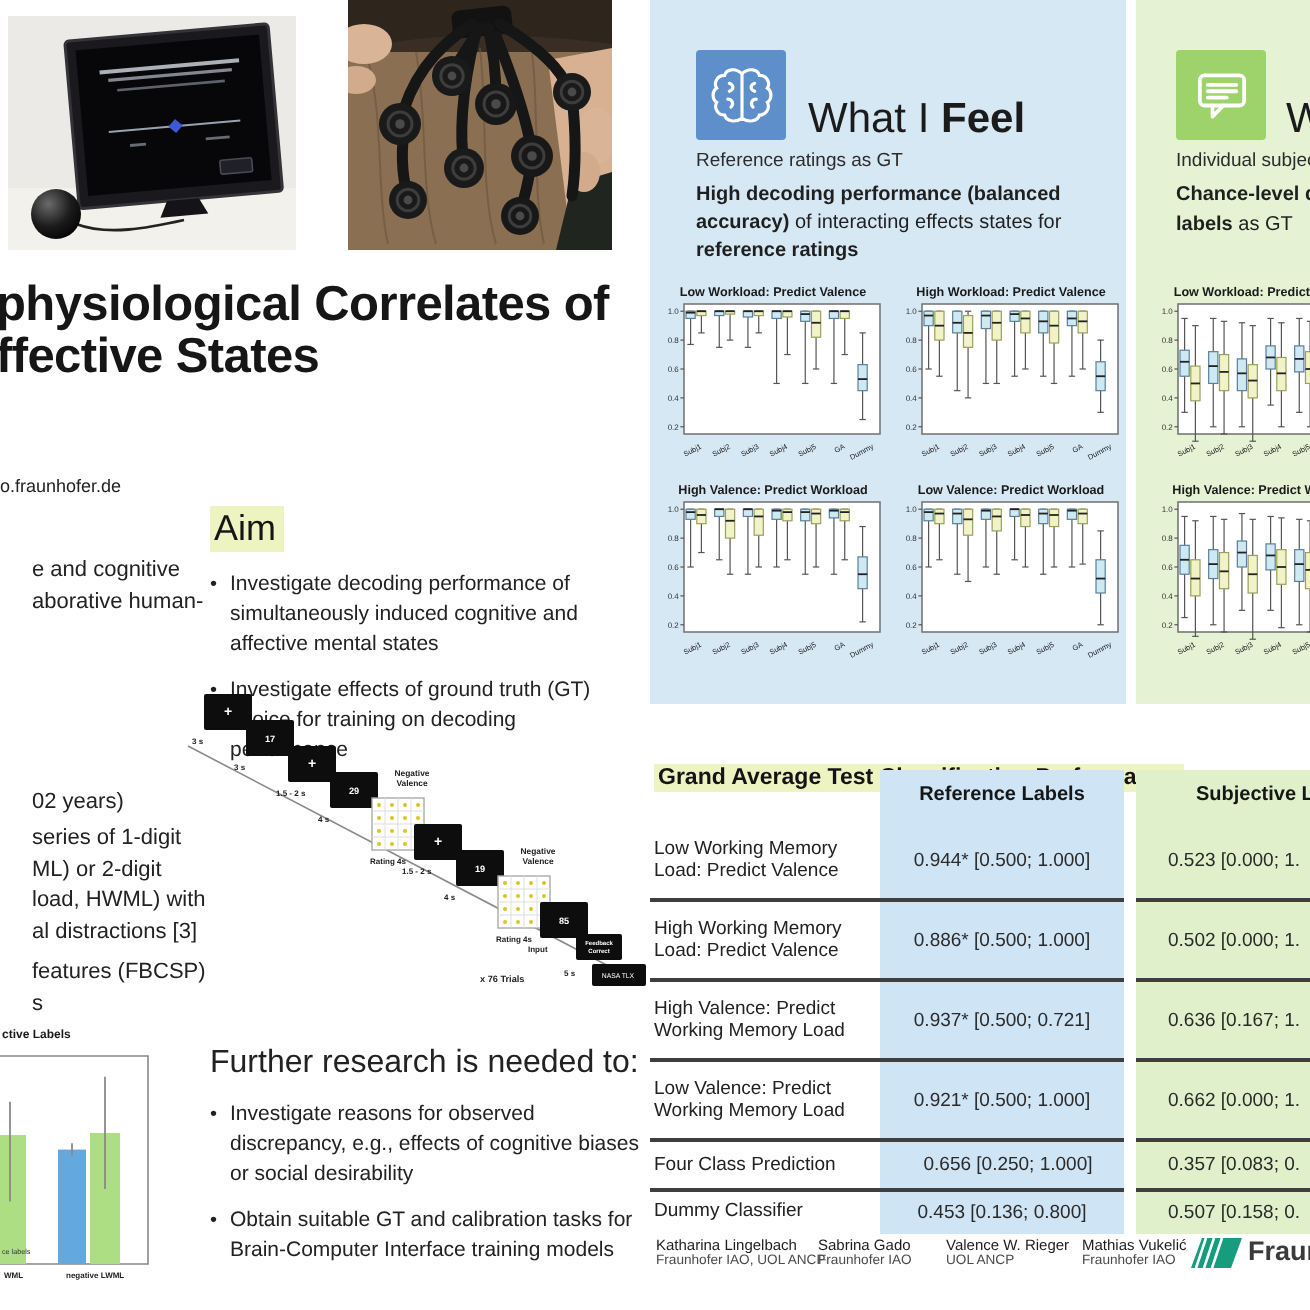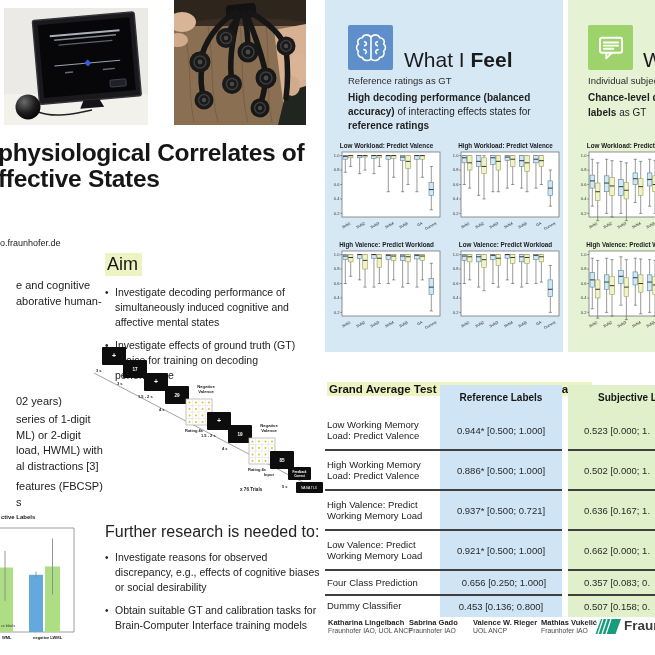--- a/index.html
+++ b/index.html
@@ -23,21 +23,21 @@
   .panel-title{font-size:21px;color:#1b1b1b;white-space:nowrap;margin-top:12px;}
   .gt-line{font-size:9.5px;color:#2c2c2c;}
   .summary{font-size:10px;line-height:14px;color:#1f1f1f;}
   .results-head{font-size:11.5px;font-weight:700;color:#141414;margin-top:20px;}
   #results{left:325px;top:360px;width:330px;height:300px;}
   .colbg{top:25px;height:232px;}
   .cell-label{font-size:9.5px;line-height:11.5px;color:#222;display:flex;align-items:center;padding-left:2px;width:108px;}
   .cell-val{font-size:9.5px;color:#2a2a2a;display:flex;align-items:center;white-space:nowrap;}
   .sep{height:1.5px;background:#3f3f3f;}
   .col-head{font-size:10px;font-weight:700;color:#161616;}
-  .author-name{font-size:7.5px;font-weight:700;color:#1d1d1d;white-space:nowrap;}
+  .author-name{font-size:7.5px;font-weight:400;color:#1d1d1d;white-space:nowrap;}
   .author-affil{font-size:6.8px;color:#4a4a4a;white-space:nowrap;}
   #logo-text{font-size:13.5px;font-weight:700;color:#3a3a3a;}
   svg text{font-family:"Liberation Sans",sans-serif;}
 </style>
 </head>
 <body>
 <div id="stage">
 
 <svg class="abs" style="left:4px;top:8px" width="144" height="117">
   <defs>

